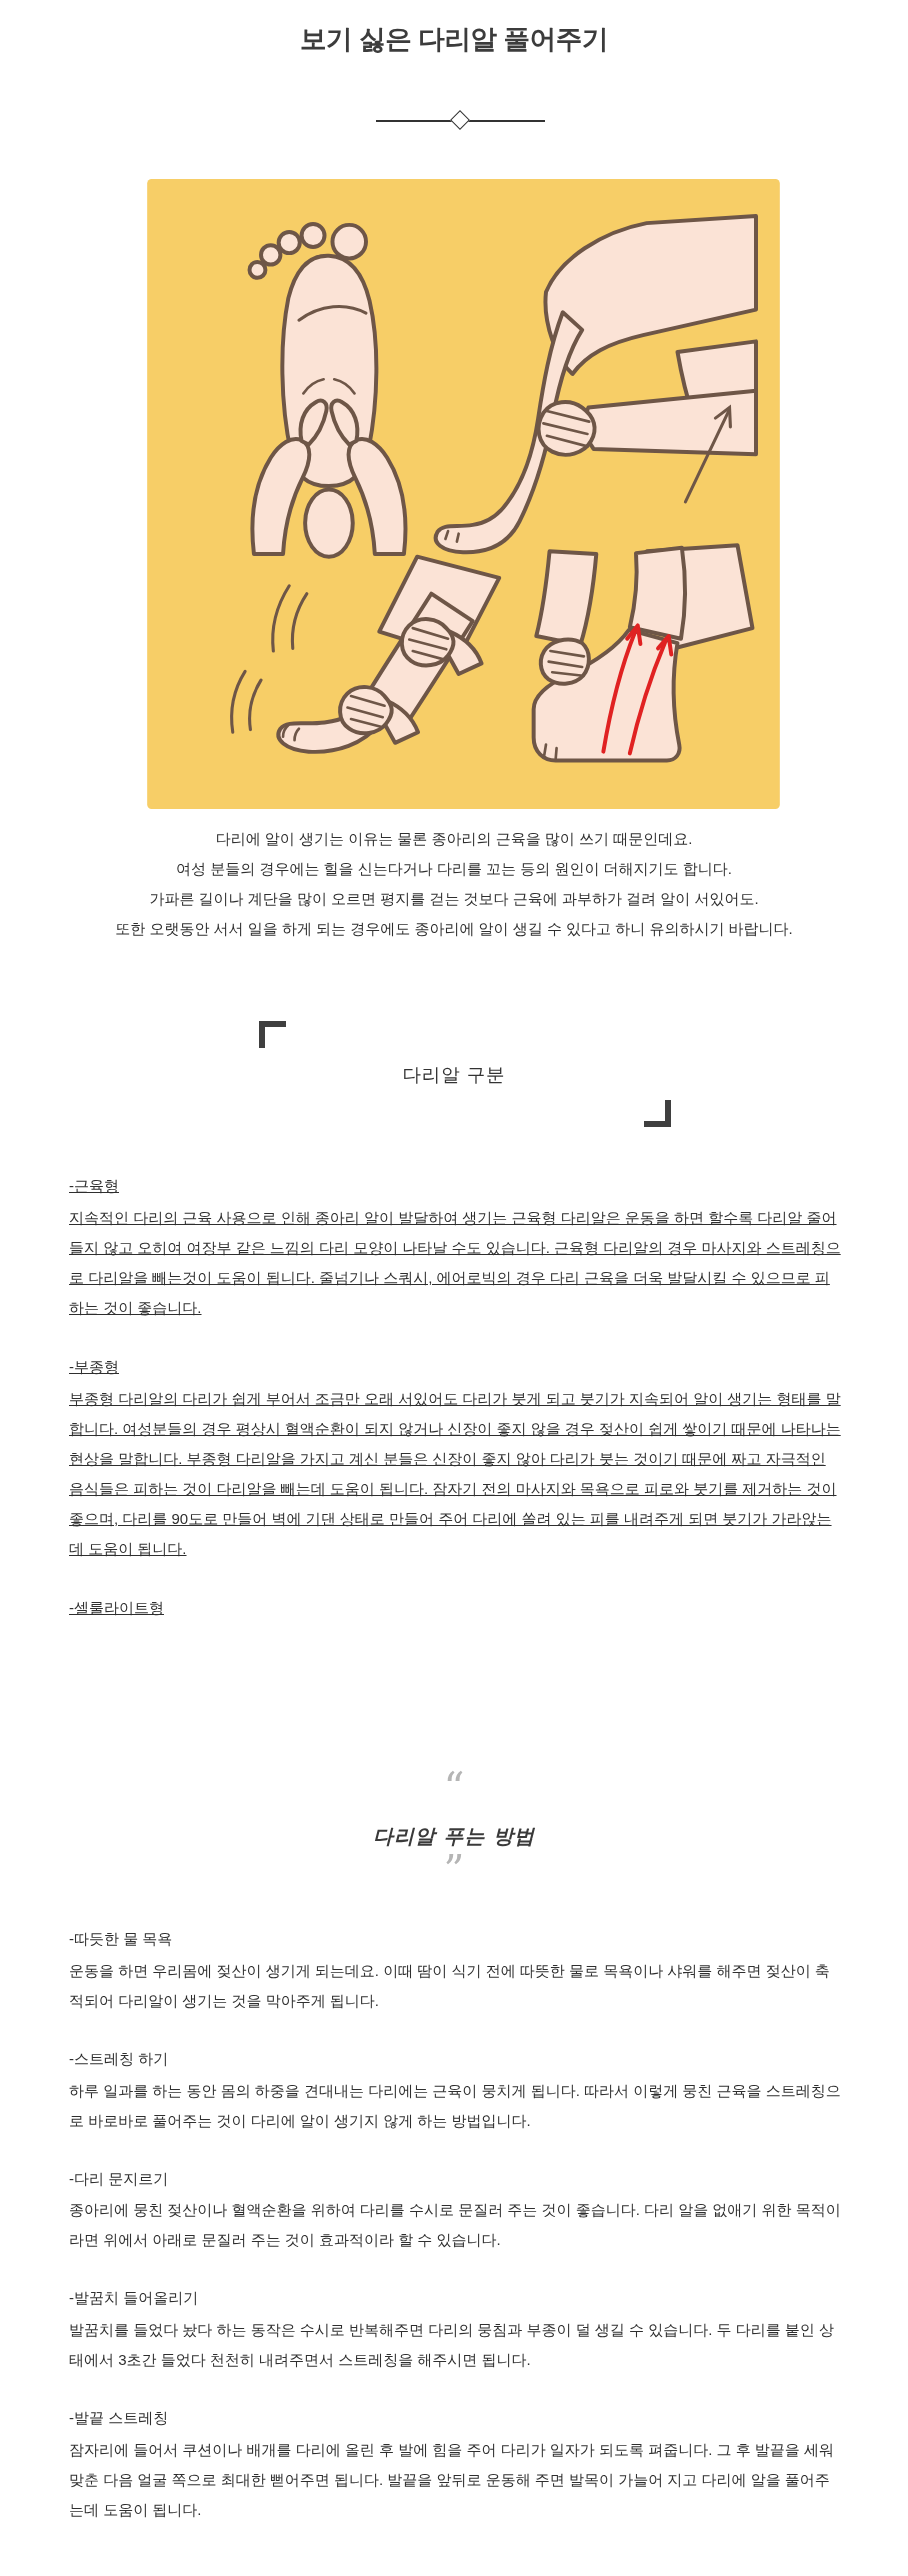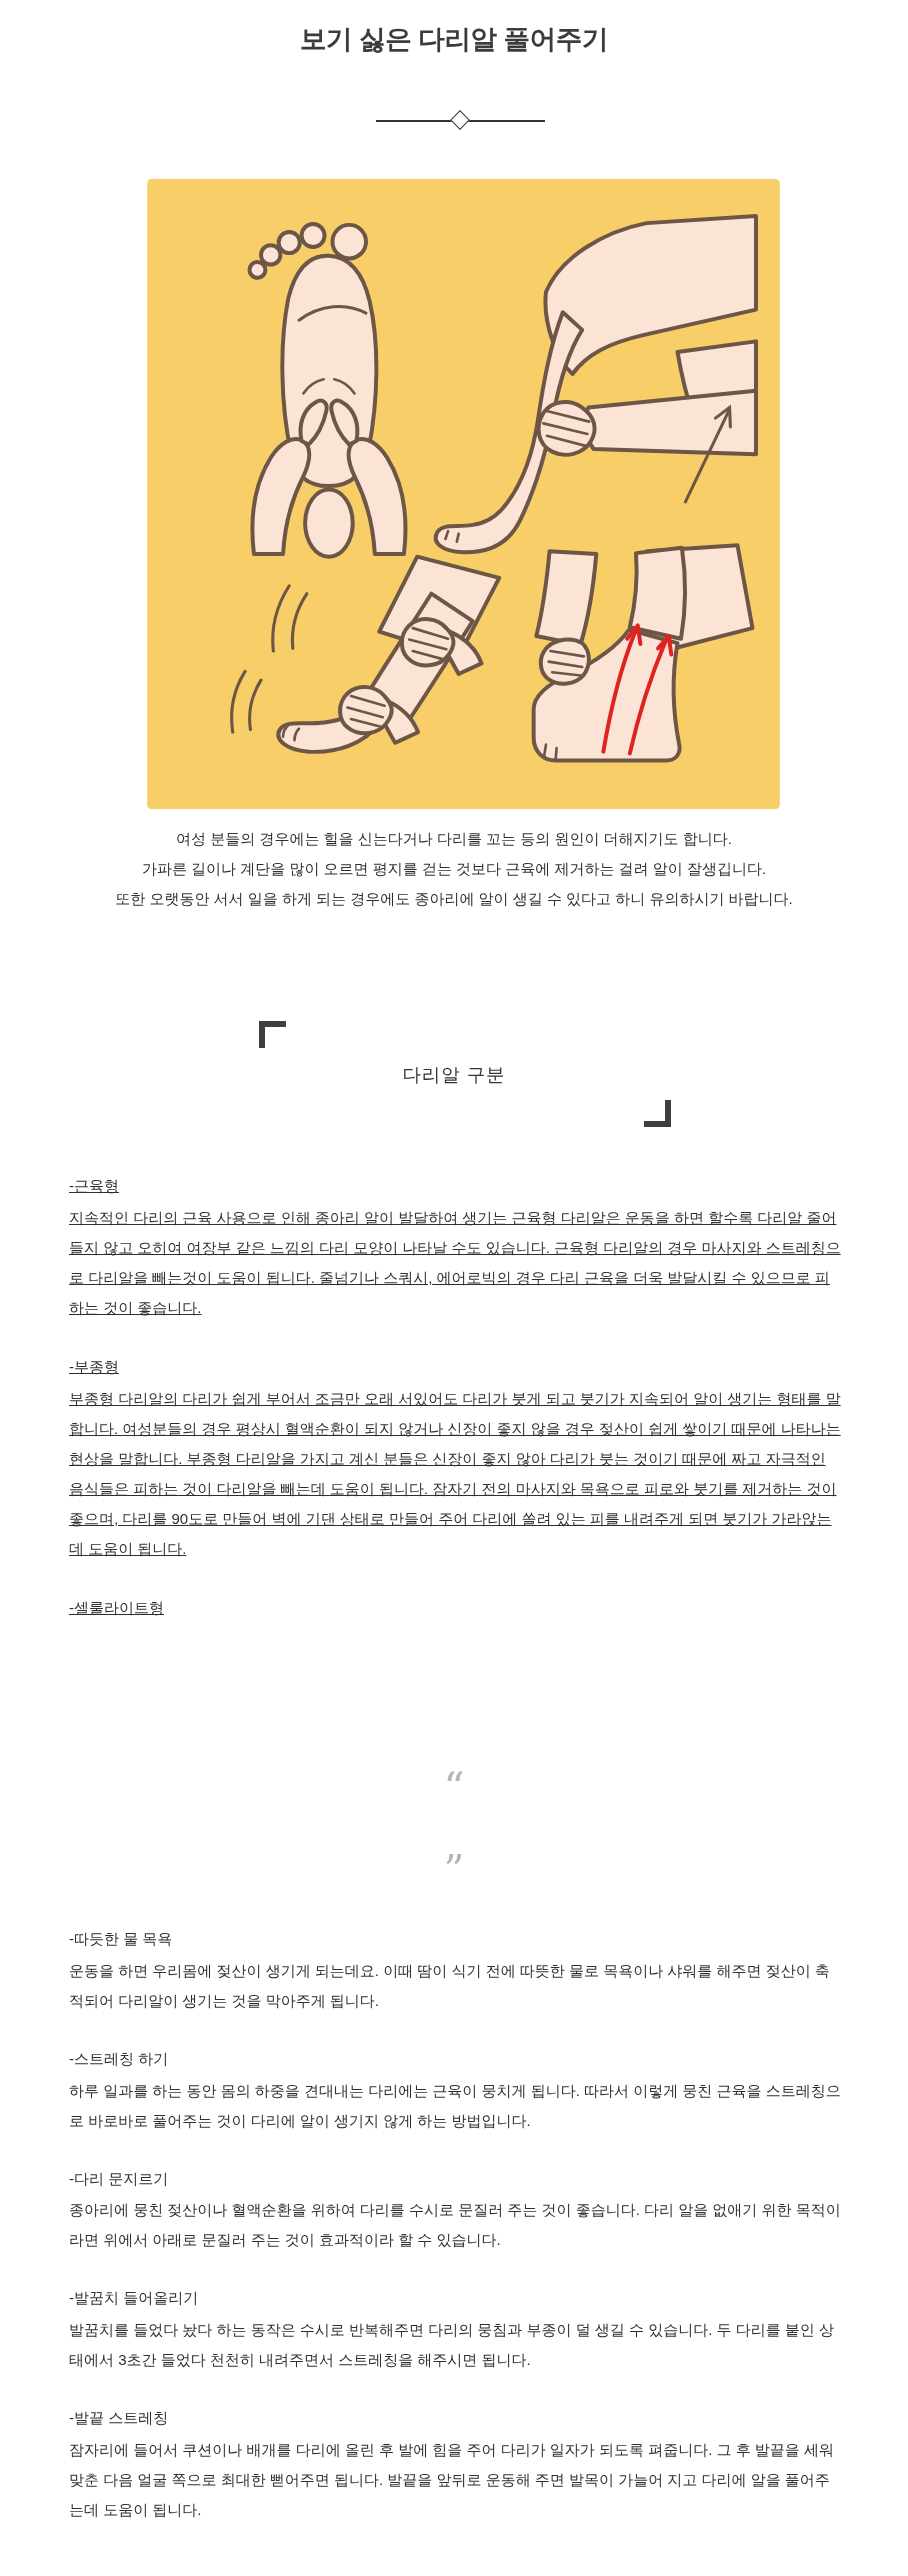--- a/index.html
+++ b/index.html
@@ -115,22 +115,23 @@
         <path class="ln2" d="M457,535 L495,541 M455,547 L493,553 M459,559 L494,563"></path>
         <path class="red" d="M517,649 C525,601 537,553 553,513"></path>
         <path class="red" d="M544,521 L556,506 L559,527"></path>
         <path class="red" d="M547,651 C557,607 571,563 587,525"></path>
         <path class="red" d="M579,532 L591,518 L594,539"></path>
       </g>
     </svg>
   </div>
 
   <div class="intro">
+    <div>다리에 알이 생기는 이유는 물론 종아리의 근육을 많이 쓰기 때문인데요.</div>
     <div>여성 분들의 경우에는 힐을 신는다거나 다리를 꼬는 등의 원인이 더해지기도 합니다.</div>
-    <div>가파른 길이나 계단을 많이 오르면 평지를 걷는 것보다 근육에 제거하는 걸려 알이 잘생깁니다.</div>
+    <div>가파른 길이나 계단을 많이 오르면 평지를 걷는 것보다 근육에 과부하가 걸려 알이 서있어도.</div>
     <div>또한 오랫동안 서서 일을 하게 되는 경우에도 종아리에 알이 생길 수 있다고 하니 유의하시기 바랍니다.</div>
   </div>
 
   <div class="bracket-tl"></div>
   <h2 class="types-heading">다리알 구분</h2>
   <div class="bracket-br"></div>
 
   <div class="items types-items">
     <div class="item">
       <div class="item-label">-근육형</div>
@@ -139,20 +140,21 @@
     <div class="item">
       <div class="item-label">-부종형</div>
       <div class="item-body">부종형 다리알의 다리가 쉽게 부어서 조금만 오래 서있어도 다리가 붓게 되고 붓기가 지속되어 알이 생기는 형태를 말합니다. 여성분들의 경우 평상시 혈액순환이 되지 않거나 신장이 좋지 않을 경우 젖산이 쉽게 쌓이기 때문에 나타나는 현상을 말합니다. 부종형 다리알을 가지고 계신 분들은 신장이 좋지 않아 다리가 붓는 것이기 때문에 짜고 자극적인 음식들은 피하는 것이 다리알을 빼는데 도움이 됩니다. 잠자기 전의 마사지와 목욕으로 피로와 붓기를 제거하는 것이 좋으며, 다리를 90도로 만들어 벽에 기댄 상태로 만들어 주어 다리에 쏠려 있는 피를 내려주게 되면 붓기가 가라앉는데 도움이 됩니다.</div>
     </div>
     <div class="item">
       <div class="item-label">-셀룰라이트형</div>
     </div>
   </div>
 
   <div class="quote-open">“</div>
+  <h2 class="methods-heading">다리알 푸는 방법</h2>
   <div class="quote-close">”</div>
 
   <div class="items methods-items">
     <div class="item">
       <div class="item-label">-따듯한 물 목욕</div>
       <div class="item-body">운동을 하면 우리몸에 젖산이 생기게 되는데요. 이때 땀이 식기 전에 따뜻한 물로 목욕이나 샤워를 해주면 젖산이 축적되어 다리알이 생기는 것을 막아주게 됩니다.</div>
     </div>
     <div class="item">
       <div class="item-label">-스트레칭 하기</div>
       <div class="item-body">하루 일과를 하는 동안 몸의 하중을 견대내는 다리에는 근육이 뭉치게 됩니다. 따라서 이렇게 뭉친 근육을 스트레칭으로 바로바로 풀어주는 것이 다리에 알이 생기지 않게 하는 방법입니다.</div>

